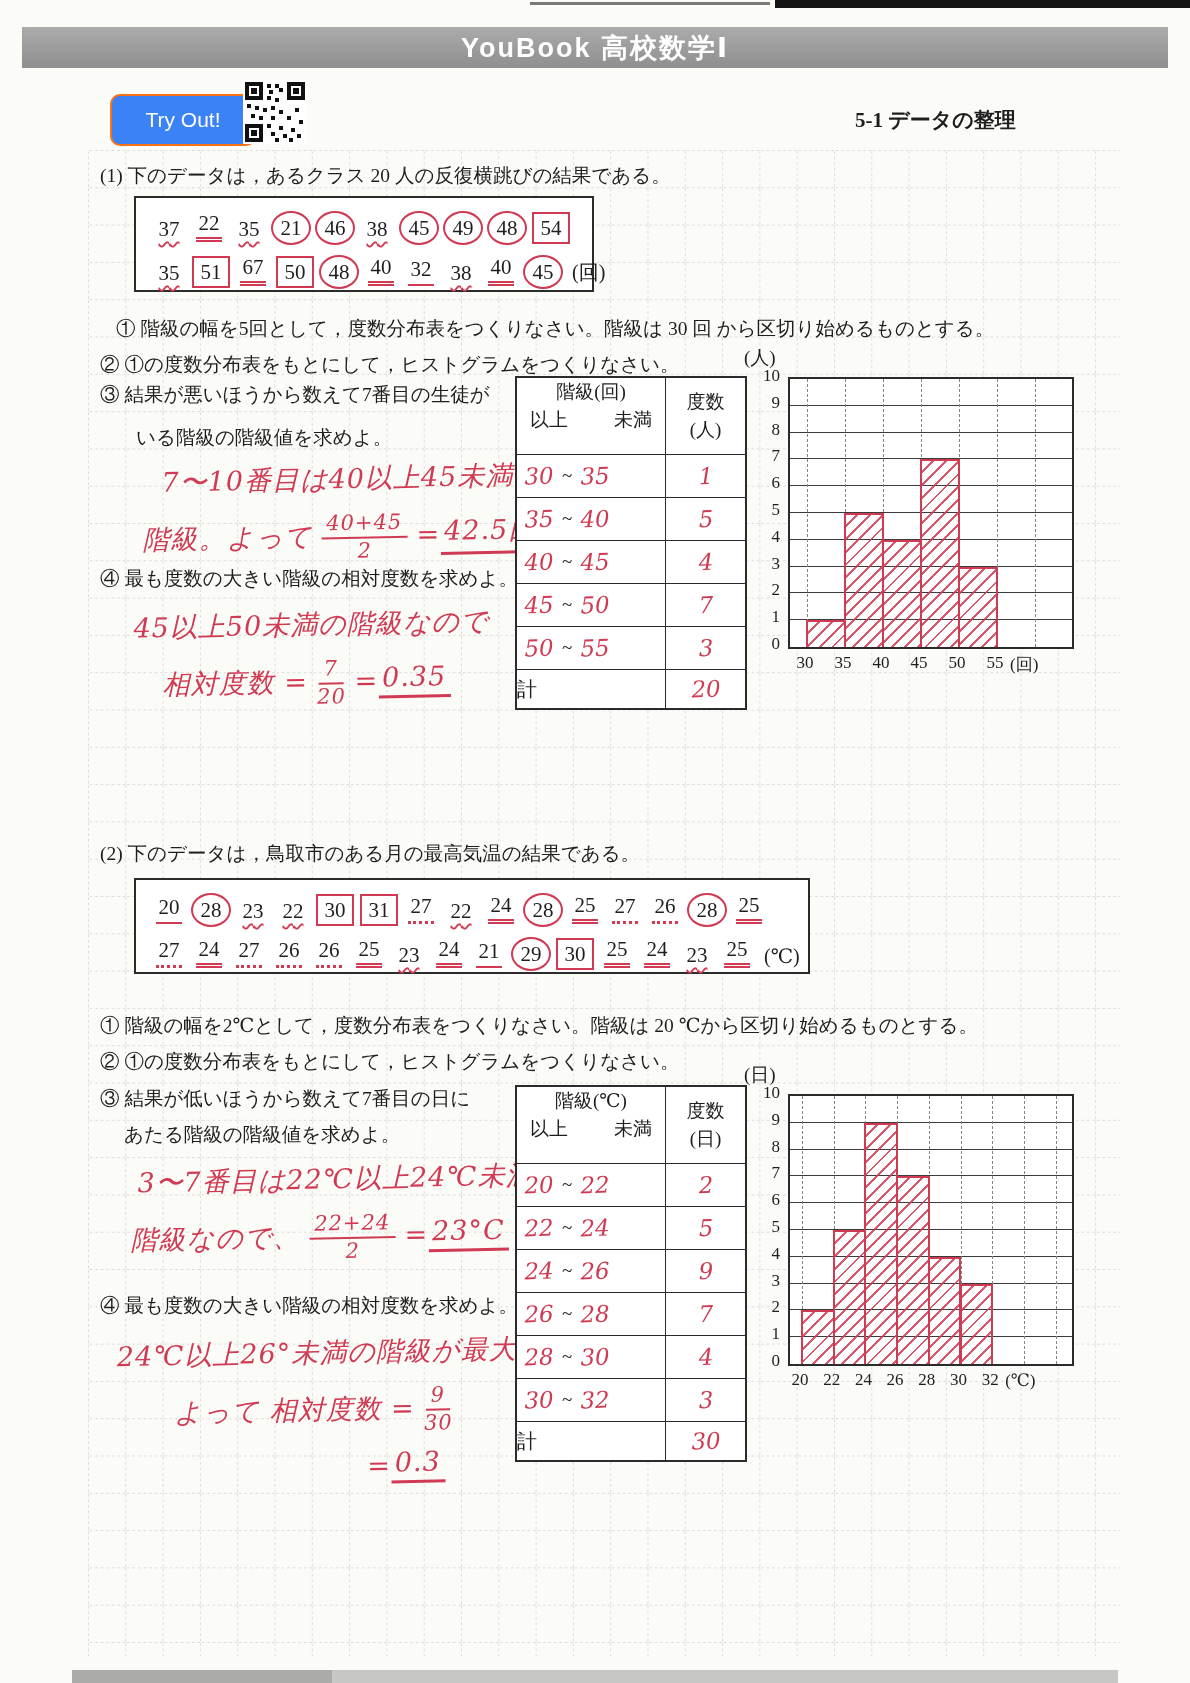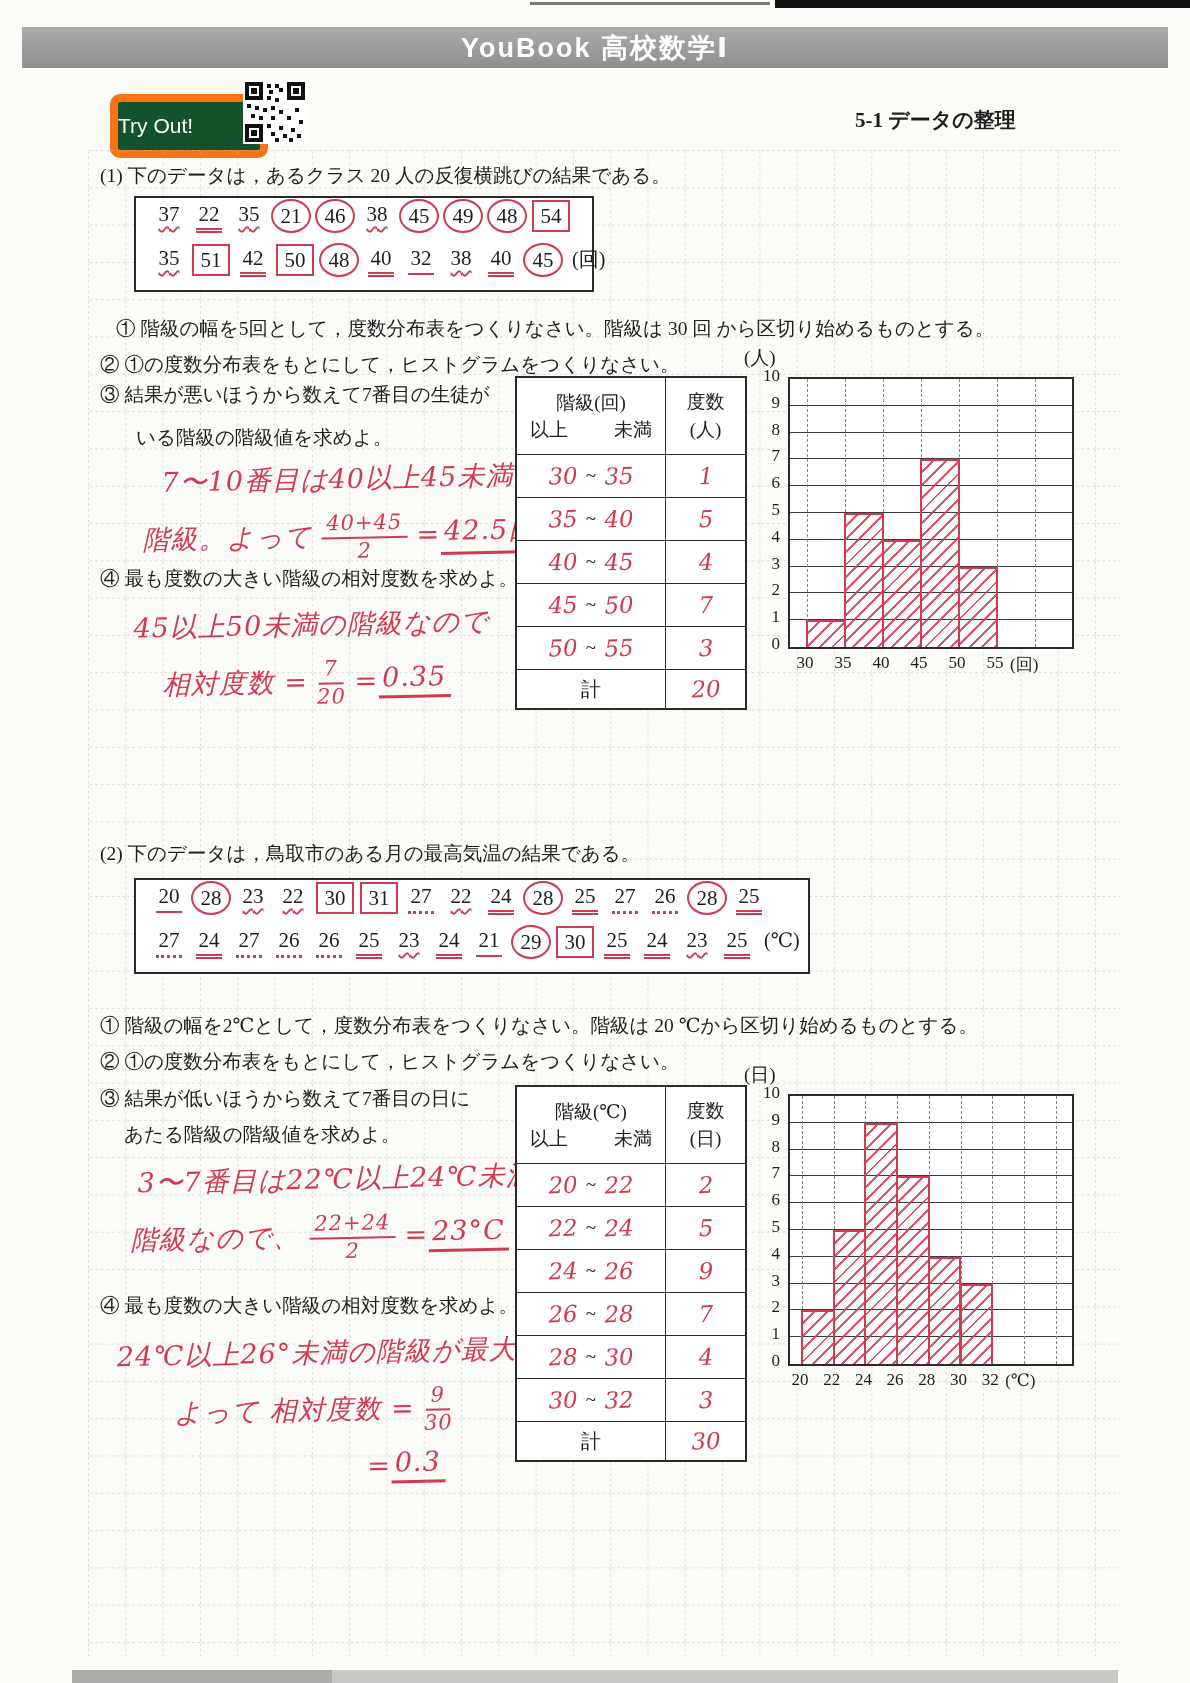--- a/index.html
+++ b/index.html
@@ -10,30 +10,30 @@
 
 .scan-top{top:0;right:0;width:415px;height:8px;background:#141414;}
 .scan-top2{top:2px;left:530px;width:240px;height:3px;background:#7a7a7a;}
 .scan-bottom{bottom:0;left:72px;width:1046px;height:13px;background:#c7c7c5;}
 .scan-bottom2{bottom:0;left:72px;width:260px;height:13px;background:#ababa9;}
 
 .header-bar{left:22px;top:27px;width:1146px;height:41px;background:linear-gradient(#ababab,#8f8f8f);
   display:flex;align-items:center;justify-content:center;}
 .header-title{color:#fff;font-weight:bold;font-size:27px;letter-spacing:2px;
   font-family:"Liberation Sans","DejaVu Sans",sans-serif;}
-.tryout{left:110px;top:94px;width:142px;height:48px;background:#14532d;border:8px solid #f97316;
-  border-radius:10px;display:flex;align-items:center;justify-content:flex-start;}
+.tryout{left:110px;top:94px;width:142px;height:48px;background:#3b82f6;border:2px solid #f97316;
+  border-radius:10px;display:flex;align-items:center;justify-content:center;}
 .tryout span{color:#fff;font-size:21px;font-family:"Liberation Sans","DejaVu Sans",sans-serif;}
 .section-title{left:855px;top:106px;font-size:21px;font-weight:bold;white-space:nowrap;}
 
 .ptext{font-size:19.5px;white-space:nowrap;}
 
 .databox{border:2px solid var(--line);background:#fff;display:flex;flex-direction:column;
   justify-content:center;gap:4px;padding-left:20px;box-sizing:border-box;}
-.data-row{display:flex;align-items:flex-start;height:40px;}
+.data-row{display:flex;align-items:flex-end;height:40px;}
 .num{font-size:21px;min-width:26px;text-align:center;margin-right:14px;display:inline-block;line-height:1.2;}
 .m-wavy{text-decoration:underline;text-decoration-style:wavy;text-decoration-color:var(--red);
   text-decoration-thickness:2px;text-underline-offset:5px;}
 .m-double{border-bottom:5px double var(--red);padding-bottom:1px;}
 .m-single{border-bottom:2.5px solid var(--red);padding-bottom:2px;}
 .m-dotted{border-bottom:3px dotted var(--red);padding-bottom:2px;}
 .m-circle{border:2.5px solid var(--red);border-radius:50%;padding:3px 5px 2px;margin:-3px 9px -3px -5px;}
 .m-box{border:2.5px solid var(--red);padding:2px 4px 1px;margin:-2px 10px -2px -4px;}
 .unit-label{font-size:20px;}
 
@@ -43,21 +43,21 @@
 .frac{display:inline-flex;flex-direction:column;align-items:center;font-size:21px;line-height:1.1;
   margin:0 9px;transform:translateY(2px);}
 .fnum{border-bottom:2.5px solid var(--red);padding:0 5px 1px;}
 .fden{padding-top:1px;}
 .uans{border-bottom:3px solid var(--red);padding:0 4px 3px;}
 
 .ftable{width:228px;background:#fff;border:2px solid var(--line);box-sizing:content-box;}
 .ft-row{display:flex;border-top:1.5px solid var(--line);height:42px;}
 .ft-head{border-top:none;height:76px;}
 .ft-total{height:38px;}
-.ft-c1{width:148px;border-right:1.5px solid var(--line);display:flex;align-items:center;justify-content:center;}
+.ft-c1{width:148px;border-right:1.5px solid var(--line);display:flex;align-items:center;}
 .ft-c2{flex:1;display:flex;align-items:center;justify-content:center;}
 .ft-col{flex-direction:column;}
 .ft-title{font-size:19px;line-height:1.5;}
 .ft-sub{display:flex;justify-content:space-between;width:100%;padding:0 13px;box-sizing:border-box;font-size:19px;}
 .rv{color:var(--red);font-size:23px;font-style:italic;width:44px;text-align:center;transform:rotate(-2deg);
   font-family:"DejaVu Serif",serif;}
 .rvf{width:auto;min-width:30px;}
 .tilde{font-size:19px;margin:0 1px;}
 .total-label{font-size:20px;}
 
@@ -150,21 +150,21 @@
       <span class="num m-circle">46</span>
       <span class="num m-wavy">38</span>
       <span class="num m-circle">45</span>
       <span class="num m-circle">49</span>
       <span class="num m-circle">48</span>
       <span class="num m-box">54</span>
     </div>
     <div class="data-row">
       <span class="num m-wavy">35</span>
       <span class="num m-box">51</span>
-      <span class="num m-double">42</span>
+      <span class="num m-double">67</span>
       <span class="num m-box">50</span>
       <span class="num m-circle">48</span>
       <span class="num m-double">40</span>
       <span class="num m-single">32</span>
       <span class="num m-wavy">38</span>
       <span class="num m-double">40</span>
       <span class="num m-circle">45</span>
       <span class="unit-label">(回)</span>
     </div>
   </div>

